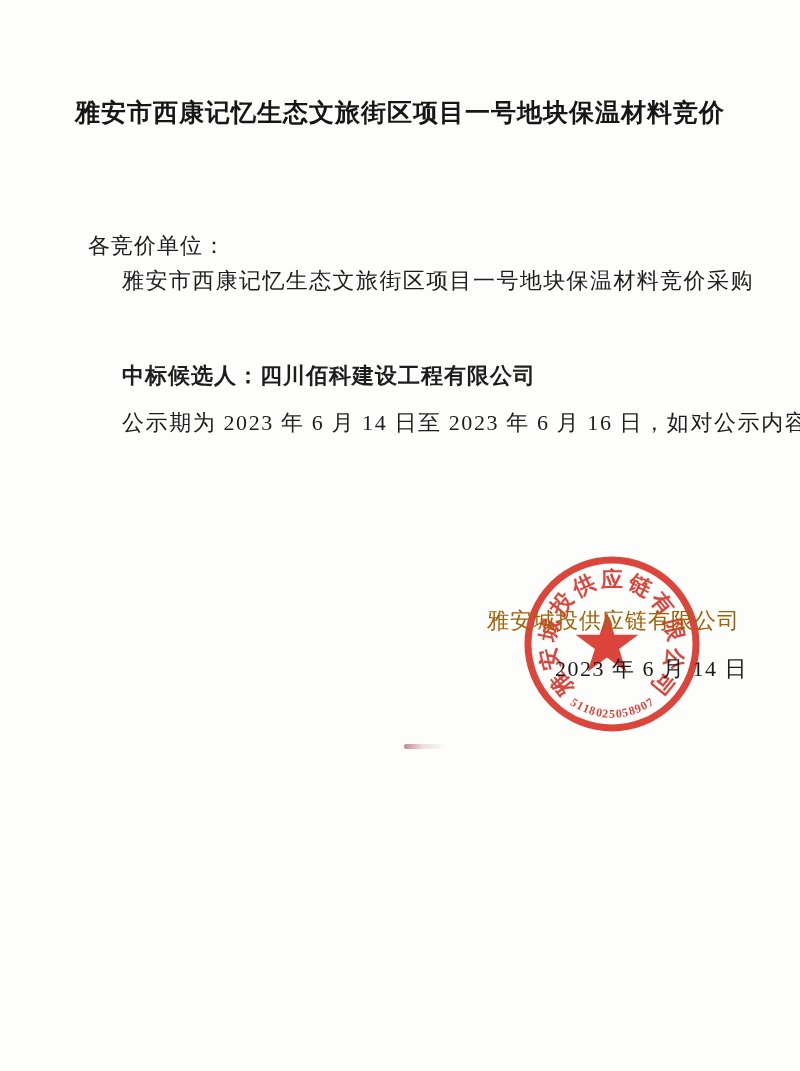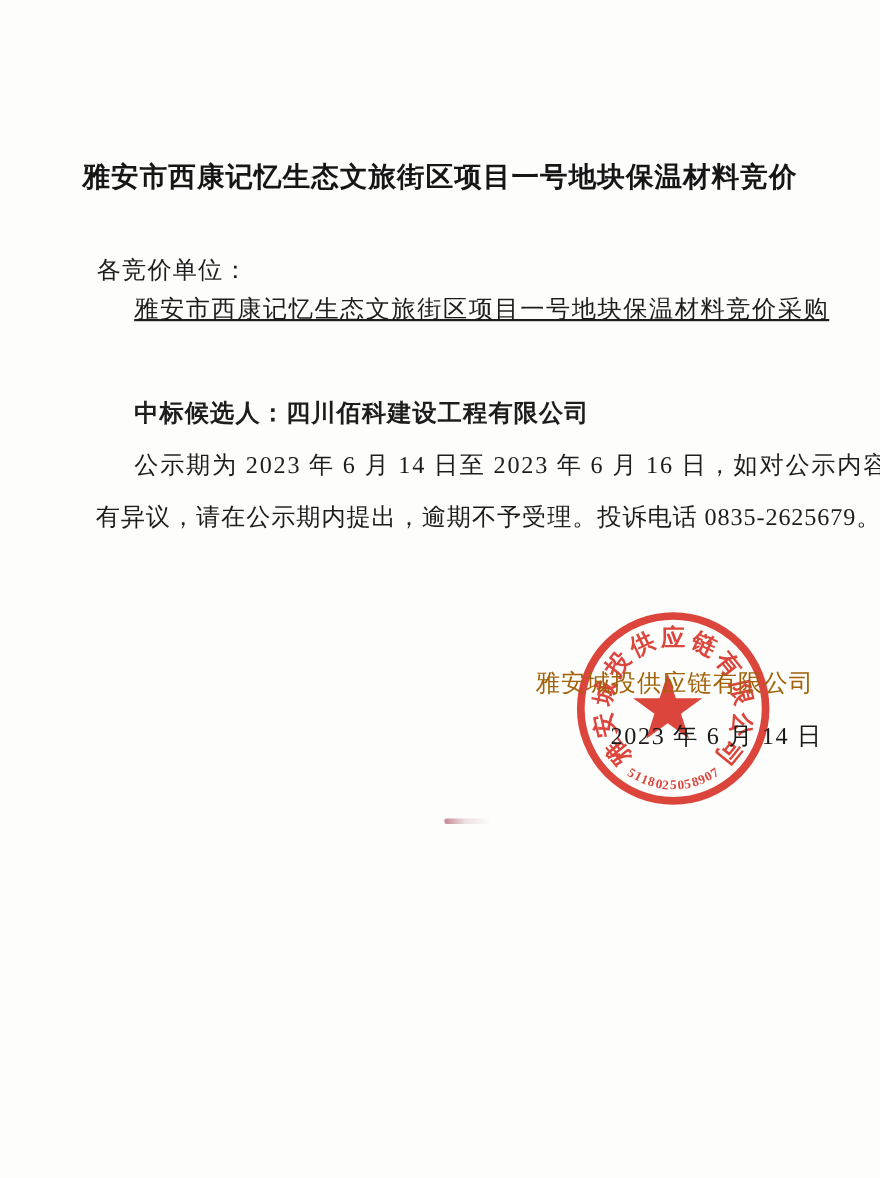--- a/index.html
+++ b/index.html
@@ -15,34 +15,33 @@
 
   
   .title-line{
     position:absolute;left:0;width:800px;
     text-align:center;
     font-weight:bold;
     font-size:25px;
     letter-spacing:1px;
     white-space:nowrap;
     color:#161616;
-    margin-top:48px;
   }
   .title-1{top:96px;}
   .title-2{top:150px;}
 
   
   .body-line{
     position:absolute;
     font-size:22px;
     white-space:nowrap;
     color:#1d1d1d;
   }
   .l1{top:231px;left:88px;letter-spacing:1px;}
-  .l2{top:266px;left:122px;letter-spacing:1.4px;text-decoration:underline;}
+  .l2{top:266px;left:122px;letter-spacing:1.4px;}
   .l3{top:314px;left:88px;letter-spacing:1px;}
   .l4{top:361px;left:122px;letter-spacing:1px;font-weight:bold;}
   .l5{top:408px;left:122px;letter-spacing:1.6px;}
   .l6{top:455px;left:87px;letter-spacing:0.8px;}
 
   
   .sig-company{
     position:absolute;top:606px;left:487px;
     font-size:22px;letter-spacing:1px;white-space:nowrap;
     color:#a16207;z-index:3;
@@ -89,21 +88,20 @@
 <body>
 
 <div class="page">
 
   <div class="title-line title-1">雅安市西康记忆生态文旅街区项目一号地块保温材料竞价</div>
 
   <div class="body-line l1">各竞价单位：</div>
   <div class="body-line l2">雅安市西康记忆生态文旅街区项目一号地块保温材料竞价采购</div>
   <div class="body-line l4">中标候选人：四川佰科建设工程有限公司</div>
   <div class="body-line l5">公示期为 2023 年 6 月 14 日至 2023 年 6 月 16 日，如对公示内容</div>
-  <div class="body-line l6">有异议，请在公示期内提出，逾期不予受理。投诉电话 0835-2625679。</div>
 
   <div class="sig-company">雅安城投供应链有限公司</div>
   <div class="sig-date">2023 年 6 月 14 日</div>
 
   <div class="stamp" id="stamp">
     <svg width="224" height="224" viewBox="0 0 224 224">
       <circle id="seal-ring" cx="112" cy="112" r="84" fill="none" stroke-width="7" stroke="#d9362b"></circle>
       <g transform="translate(107,113)">
         <polygon id="seal-star" points="0,-33 7.4,-10.2 31.4,-10.2 12.1,3.9 19.4,26.7 0,12.6 -19.4,26.7 -12.1,3.9 -31.4,-10.2 -7.4,-10.2" fill="#d9362b"></polygon>
       </g>

